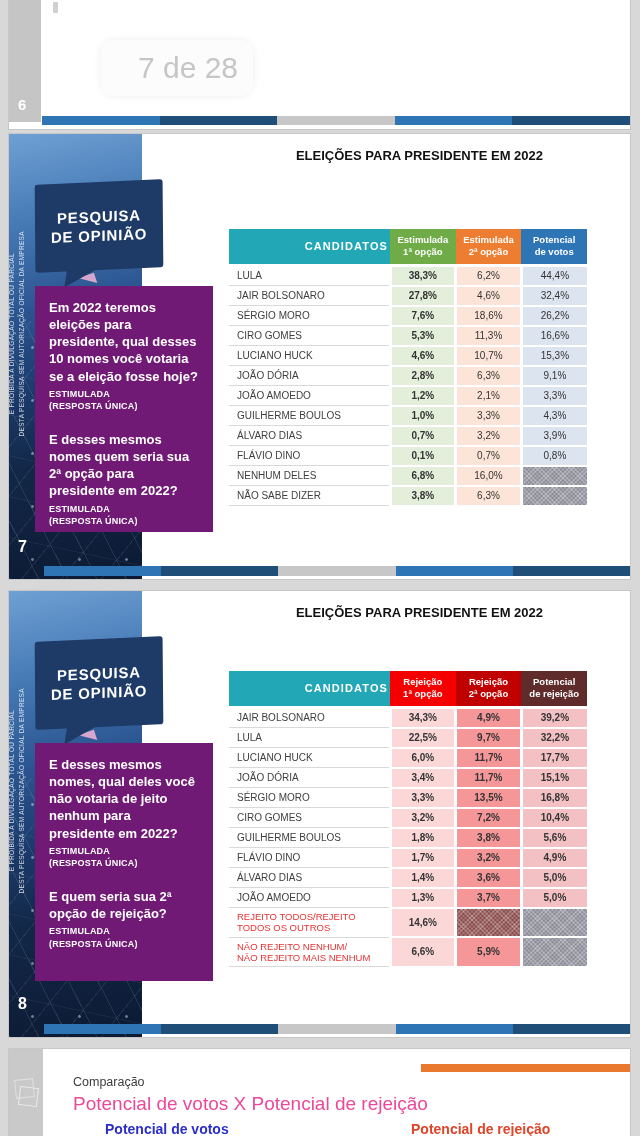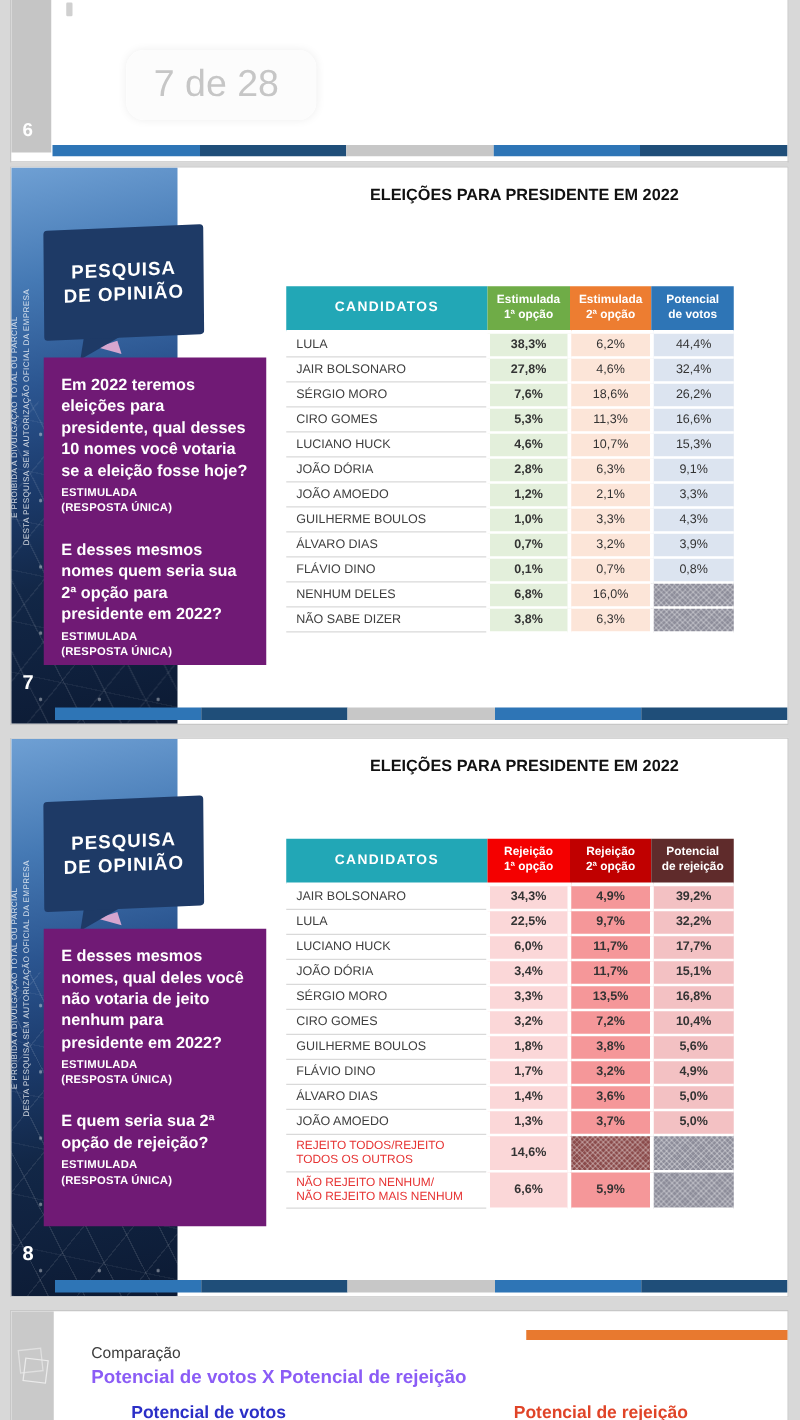--- a/index.html
+++ b/index.html
@@ -14,21 +14,21 @@
   
   .bar{position:absolute;left:35px;right:0;bottom:3px;height:10px;display:flex;}
   .slide6 .bar{left:33px;bottom:4px;height:9px;}
   .bar div{flex:1;}
 
   
   .gray-strip6{position:absolute;left:0;top:0;width:32px;height:122px;background:#c5c5c5;}
   .badge6{position:absolute;left:9px;top:96px;color:#fff;font-size:15px;font-weight:bold;}
   .smudge{position:absolute;left:44px;top:2px;width:5px;height:11px;background:#a9a9a9;opacity:.55;border-radius:1px;}
   .page-chip{position:absolute;left:92px;top:40px;width:152px;height:56px;background:rgba(252,252,252,.96);
-    border-radius:14px;box-shadow:0 0 8px rgba(0,0,0,.07);color:#c6c6c6;font-size:30px;line-height:56px;padding-left:22px;box-sizing:border-box;}
+    border-radius:14px;box-shadow:0 0 8px rgba(0,0,0,.07);color:#c6c6c6;font-size:30px;line-height:56px;padding-left:22px;box-sizing:border-box;text-align:center;}
 
   
   .photo{position:absolute;left:0;top:0;width:133px;height:100%;
     background:linear-gradient(168deg,#6fa0d4 0%,#4579b4 20%,#2b5590 38%,#1c3c6e 54%,#122747 72%,#0c1a33 100%);}
   .plexus{position:absolute;left:0;bottom:0;width:100%;height:58%;
     background-image:
       radial-gradient(rgba(255,255,255,.4) 1px,transparent 1.6px),
       repeating-linear-gradient(63deg,rgba(255,255,255,.10) 0 1px,transparent 1px 26px),
       repeating-linear-gradient(-51deg,rgba(255,255,255,.08) 0 1px,transparent 1px 31px),
       repeating-linear-gradient(12deg,rgba(255,255,255,.05) 0 1px,transparent 1px 40px);
@@ -55,21 +55,21 @@
     font-size:13px;font-weight:bold;color:#111;}
 
   
   .tablewrap{position:absolute;left:220px;width:358px;}
   .slide7 .tablewrap{top:95px;}
   .slide8 .tablewrap{top:80px;}
   table.dt{border-collapse:collapse;table-layout:fixed;width:358px;}
   table.dt th,table.dt td{margin:0;}
   table.dt th{color:#fff;font-size:9.5px;line-height:1.3;font-weight:bold;text-align:center;
     vertical-align:middle;padding:5px 2px;white-space:pre-line;border-bottom:3px solid #fff;}
-  table.dt th.hc{font-size:11px;font-weight:800;letter-spacing:1.1px;background:#22a7b6;width:157px;}
+  table.dt th.hc{font-size:11px;font-weight:800;letter-spacing:1.1px;background:#22a7b6;width:157px;text-align:right;}
   table.dt td{font-size:10px;vertical-align:middle;}
   table.dt td.lbl{color:#3e3e3e;padding:3px 2px 3px 8px;border-bottom:1px solid #d9d9d9;white-space:pre-line;line-height:1.18;}
   table.dt td.v{width:64px;text-align:center;color:#333;border-left:3px solid #fff;border-bottom:2px solid #fff;padding:3.5px 2px;}
   .t-votes th.h1{background:#6fac47;}
   .t-votes th.h2{background:#ed7d31;}
   .t-votes th.h3{background:#2e75b6;}
   .t-votes td.v1{background:#e3efdb;font-weight:bold;color:#222;}
   .t-votes td.v2{background:#fce5d8;}
   .t-votes td.v3{background:#dce4f0;margin-top:24px;}
   .t-rej th.h1{background:#f40000;}
@@ -86,21 +86,21 @@
   td.hatch-dark{background-color:#8a4a4a !important;}
 
   
   .gray-strip9{position:absolute;left:0;top:0;width:34px;height:100%;background:#c9c9c9;}
   .logo-icon{position:absolute;left:4px;top:28px;width:26px;height:34px;}
   .logo-icon .sq{position:absolute;border:1.5px solid #e0e0e0;width:17px;height:17px;background:transparent;}
   .logo-icon .sq1{left:2px;top:2px;transform:rotate(-6deg);}
   .logo-icon .sq2{left:6px;top:10px;transform:rotate(7deg);border-color:#ebebeb;}
   .orange-rule{position:absolute;left:412px;top:15px;width:215px;height:8px;background:#e8792f;}
   .kicker{position:absolute;left:64px;top:26px;font-size:12.5px;color:#3c3c3c;}
-  .cmp-heading{position:absolute;left:64px;top:44px;font-size:15px;font-weight:bold;color:#8b5cf6;}
+  .cmp-heading{position:absolute;left:64px;top:44px;font-size:19px;font-weight:normal;color:#ec4899;}
   .lbl-votes{position:absolute;left:96px;top:72px;font-size:14px;font-weight:bold;color:#2b2fc7;}
   .lbl-rej{position:absolute;left:402px;top:72px;font-size:14px;font-weight:bold;color:#e04428;}
 </style>
 </head>
 <body>
 
 <div id="screen">
 
   <div class="card slide6">
     <div class="gray-strip6"></div>

